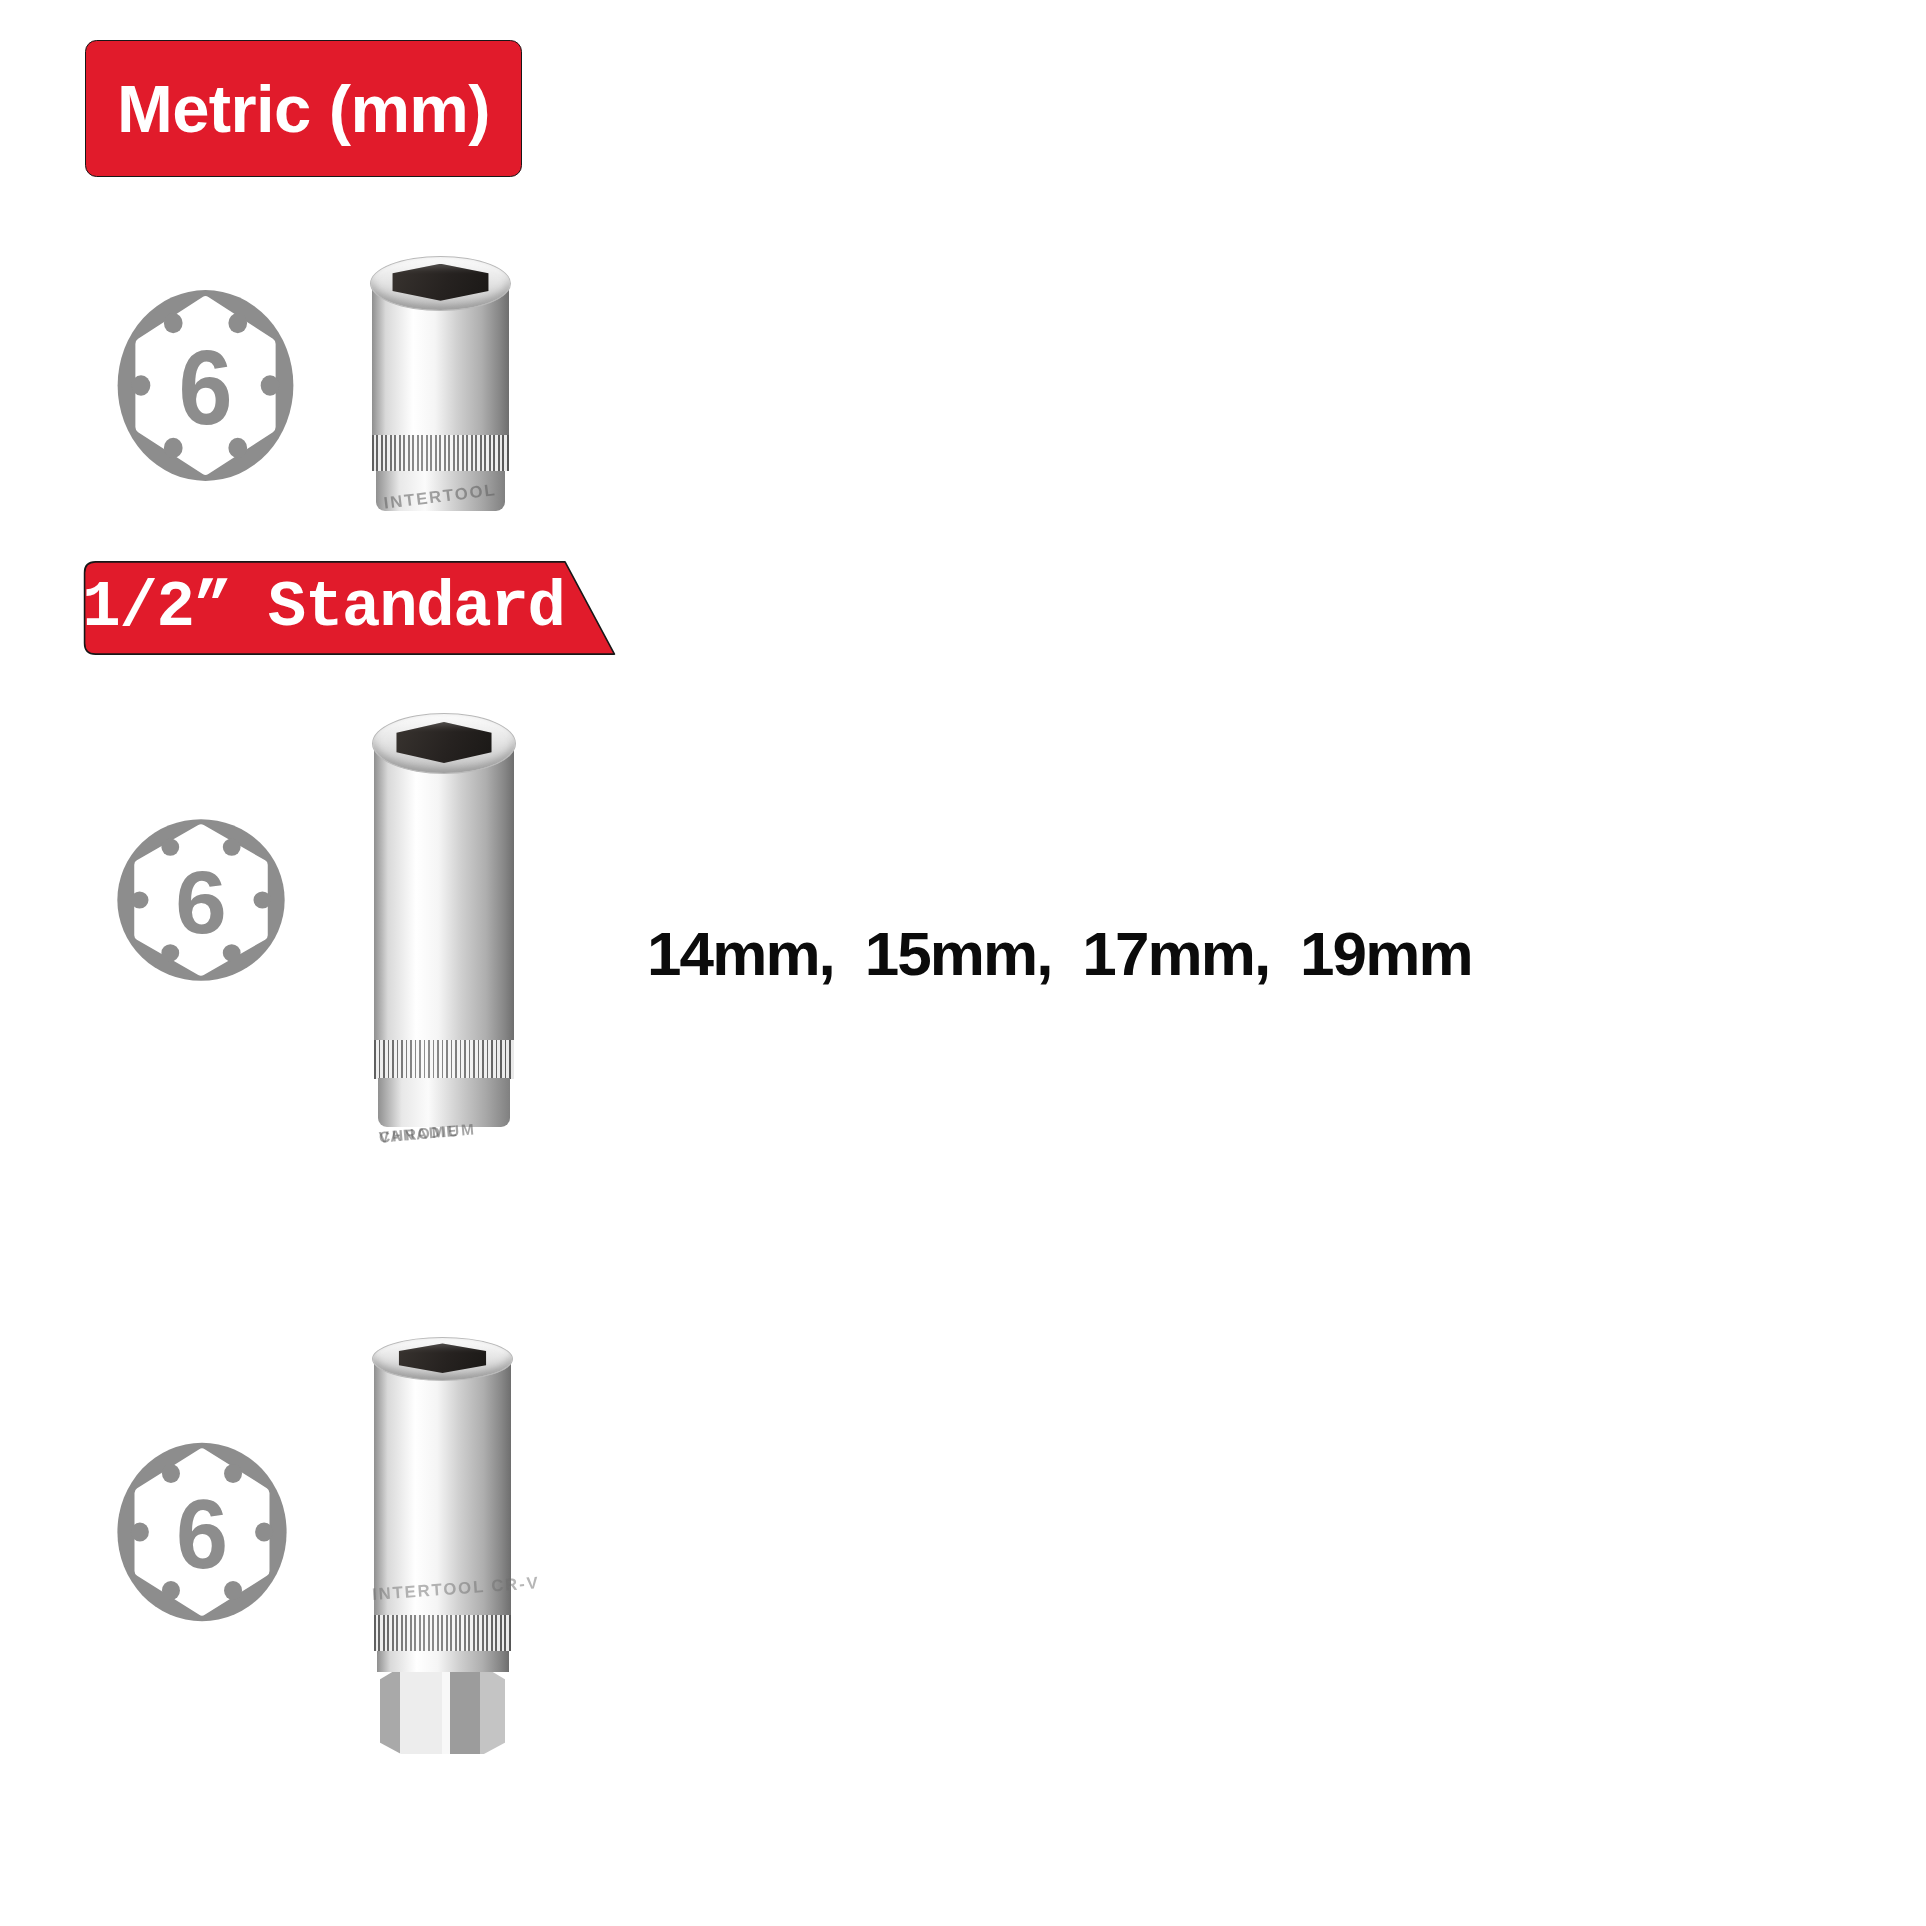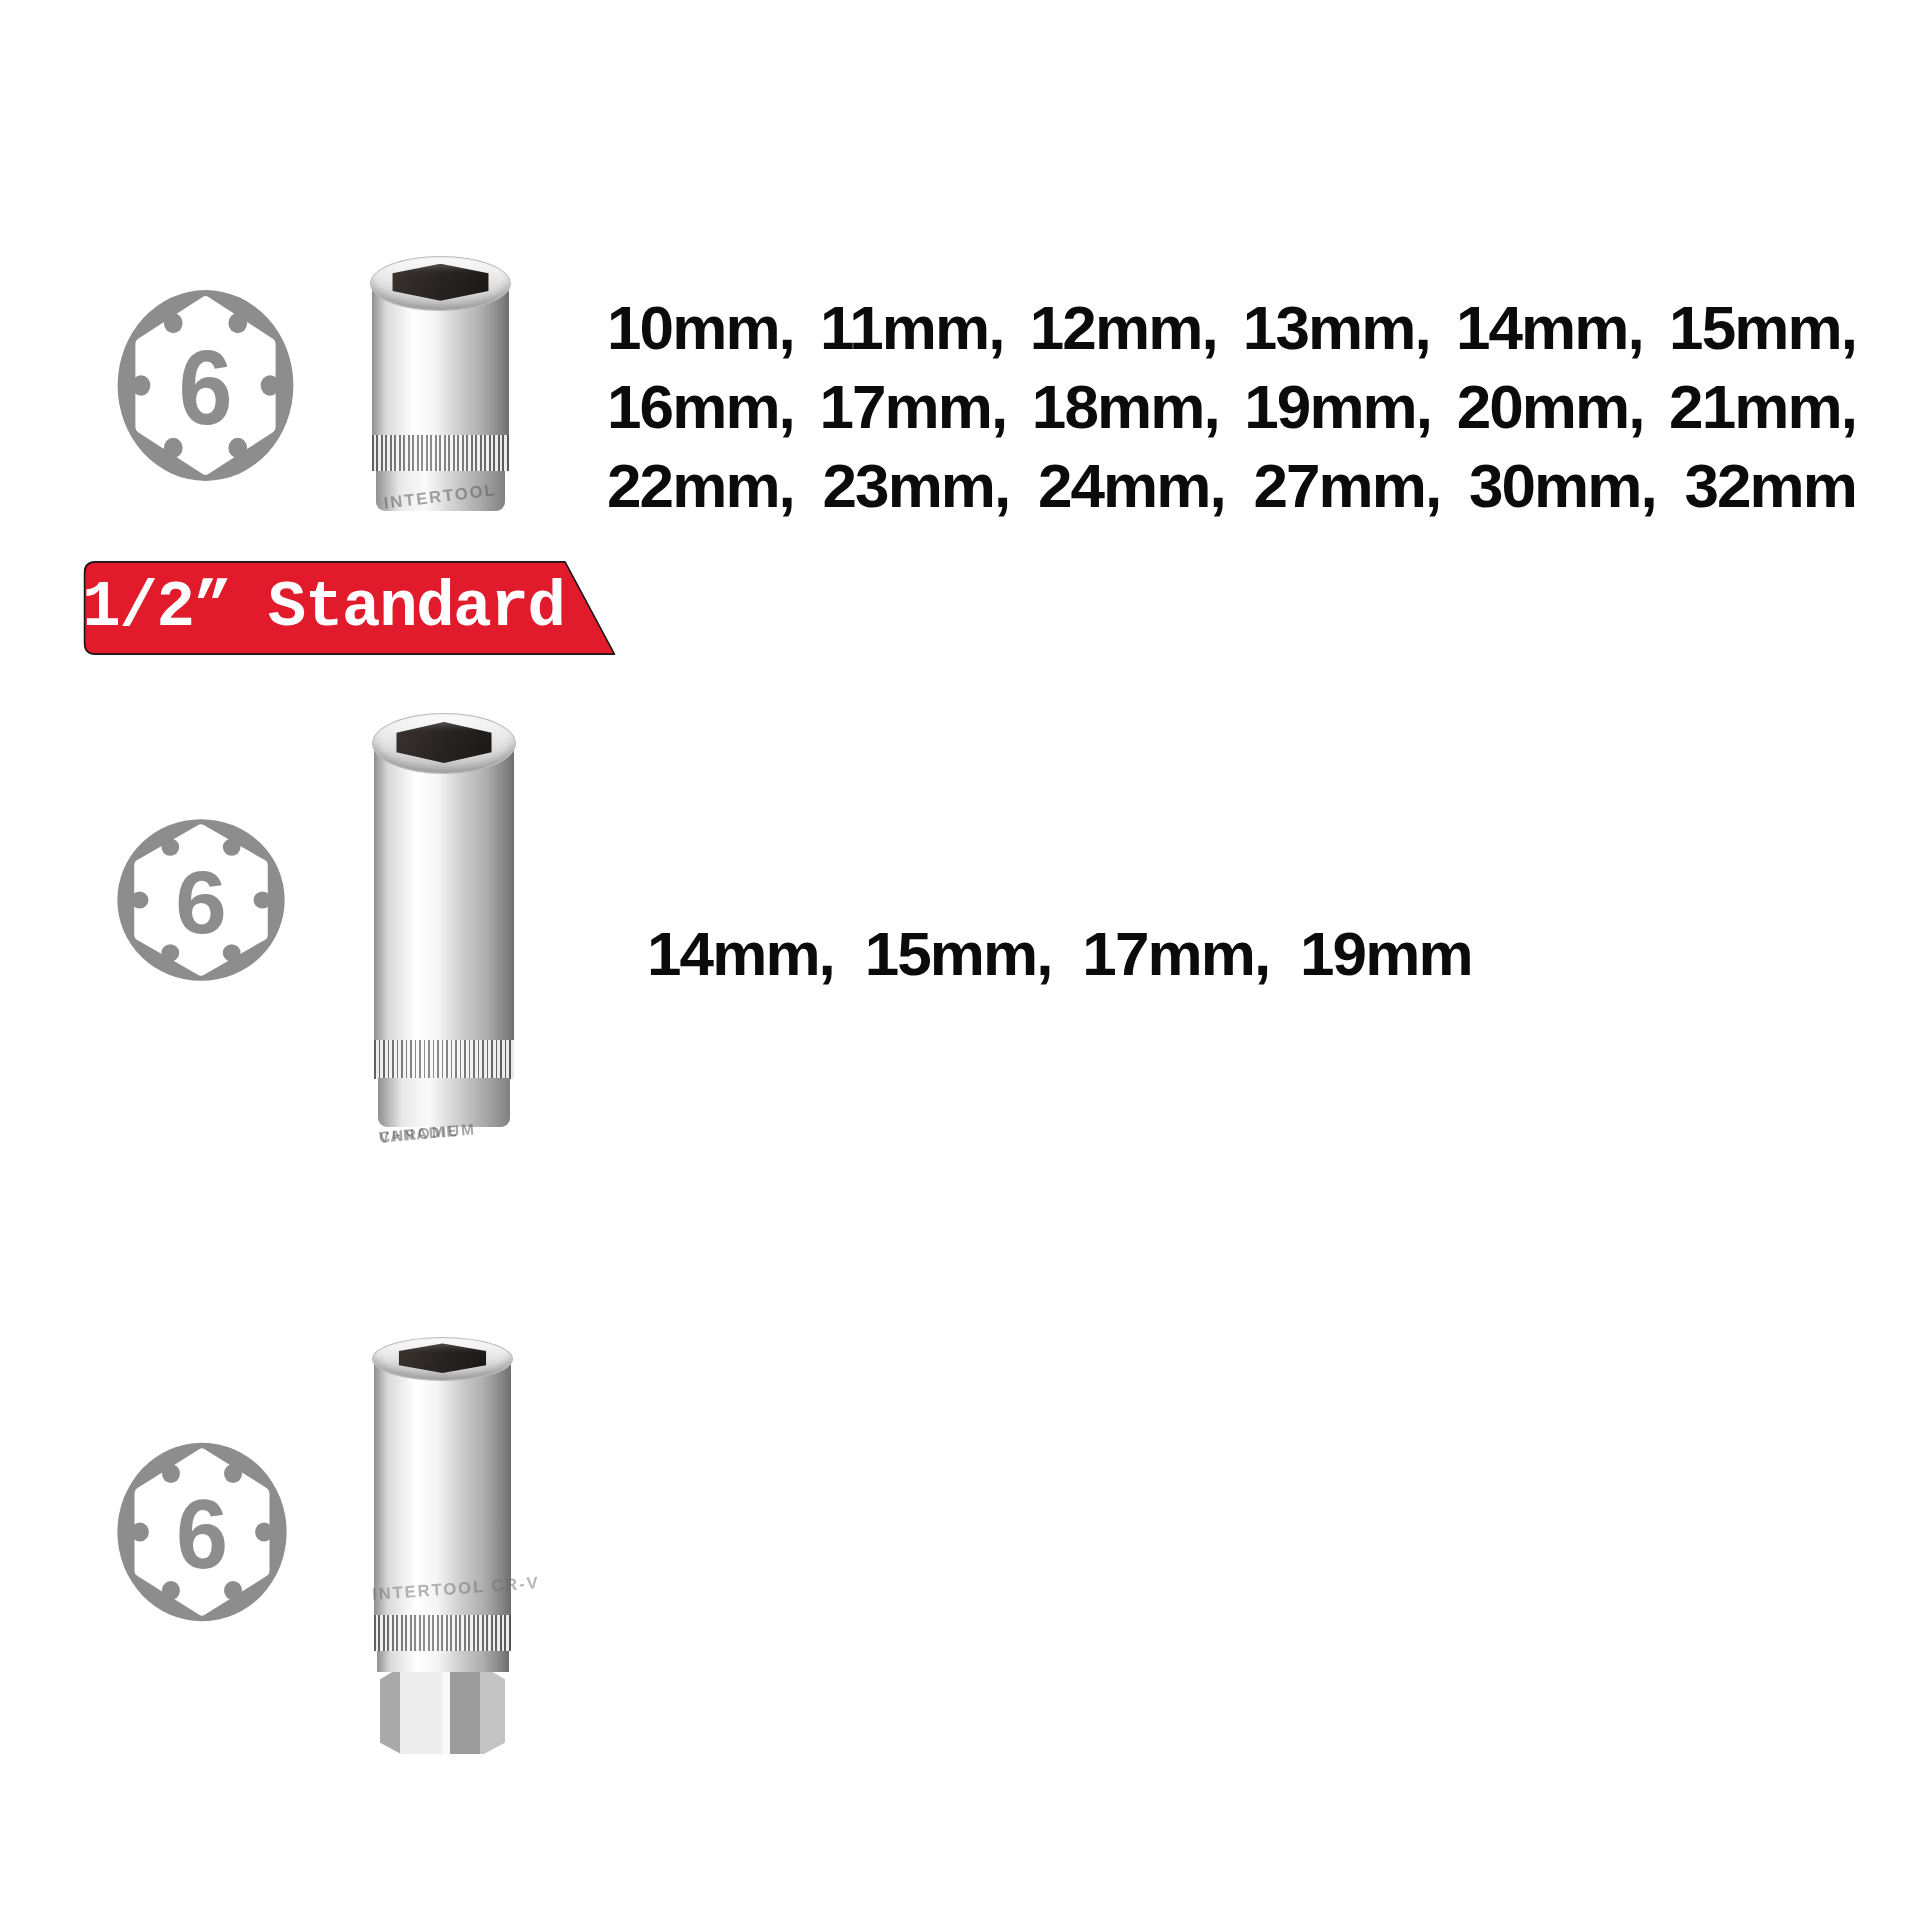--- a/index.html
+++ b/index.html
@@ -69,20 +69,23 @@
   .hexend{
     background:linear-gradient(90deg,#a9a9a9 0% 16%,#ededed 16% 50%,#f8f8f8 50% 56%,#9c9c9c 56% 80%,#c4c4c4 80% 100%);
     clip-path:polygon(10% 0%,90% 0%,100% 9%,100% 86%,83% 100%,17% 100%,0% 86%,0% 9%);
   }
 </style>
 </head>
 <body>
 
 <div id="canvas">
 
+  <div class="banner-rect">
+    <span>Metric (mm)</span>
+  </div>
 
   <div class="hexicon" style="left:112px;top:284px;width:187px;height:203px">
     <svg viewBox="0 0 100 100" preserveAspectRatio="none">
       <circle cx="50" cy="50" r="47" style="fill:var(--icon-gray,#8d8d8d)"></circle>
       <path d="M50 9 L84.5 29.5 L84.5 70.5 L50 91 L15.5 70.5 L15.5 29.5 Z" fill="#ffffff" stroke="#ffffff" stroke-width="6" stroke-linejoin="round"></path>
       <g style="fill:var(--icon-gray,#8d8d8d)">
         <circle cx="32.75" cy="19.25" r="5"></circle>
           <circle cx="67.25" cy="19.25" r="5"></circle>
         <circle cx="15.5" cy="50" r="5"></circle>
           <circle cx="84.5" cy="50" r="5"></circle>
@@ -96,25 +99,20 @@
   <div class="socket" style="left:370px;top:256px;width:141px;height:255px">
     <div class="tube" style="top:27px;bottom:76px"></div>
     <div class="knurl" style="bottom:40px;height:36px"></div>
     <div class="collar" style="bottom:0;height:40px">
       <div class="engrave" style="bottom:5.1px;transform:rotate(-7deg)">INTERTOOL</div>
     </div>
     <div class="rim" style="height:53px"></div>
     <div class="hexhole" style="left:16px;top:7.7px;width:109px;height:37px"></div>
   </div>
 
-  <div class="sizes justify" style="top:288px">
-    <div>10mm, 11mm, 12mm, 13mm, 14mm, 15mm,</div>
-    <div>16mm, 17mm, 18mm, 19mm, 20mm, 21mm,</div>
-    <div>22mm, 23mm, 24mm, 27mm, 30mm, 32mm</div>
-  </div>
 
   <div class="banner-slant" style="top:560px">
     <svg viewBox="0 0 834 150" preserveAspectRatio="none">
       <path d="M21 3 L753 3 L830 147 L21 147 Q4 147 4 130 L4 20 Q4 3 21 3 Z" style="fill:var(--banner-red,#e11b2b)" stroke="#171717" stroke-width="2.5" stroke-linejoin="round"></path>
     </svg>
     <div class="slant-label">1/2” Standard</div>
   </div>
 
   <div class="hexicon" style="left:112px;top:814px;width:178px;height:172px">
     <svg viewBox="0 0 100 100" preserveAspectRatio="none">

